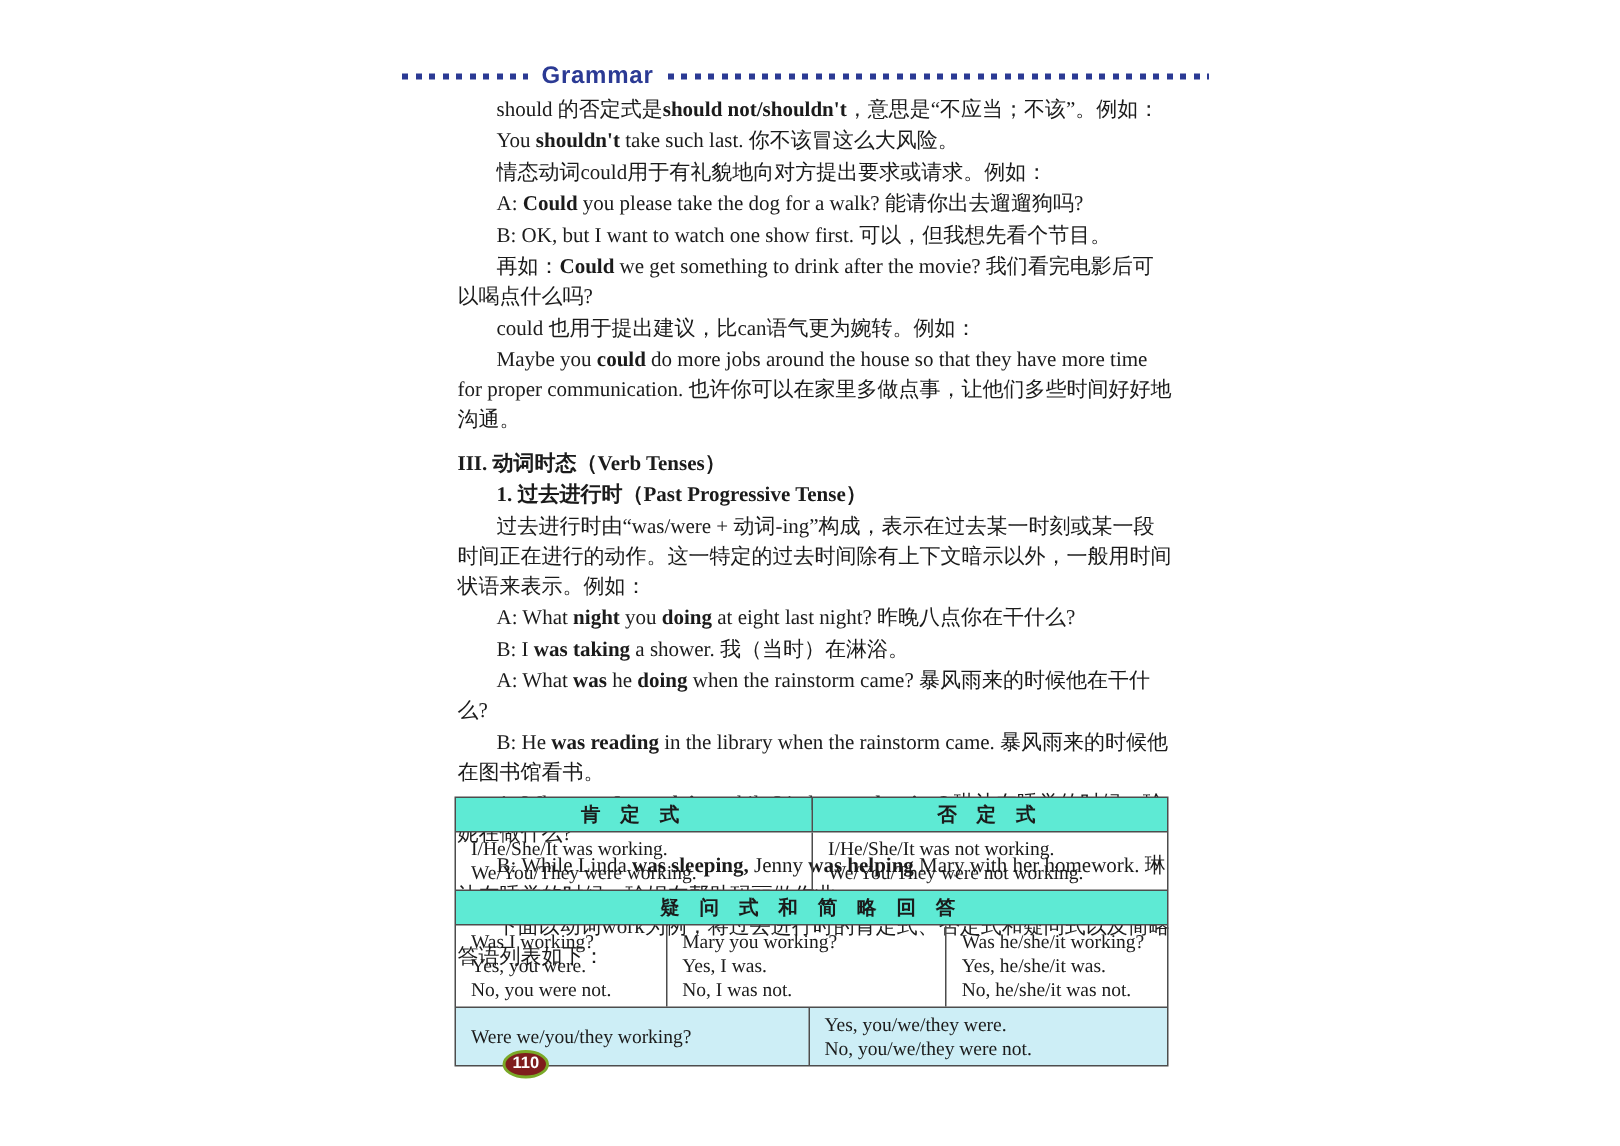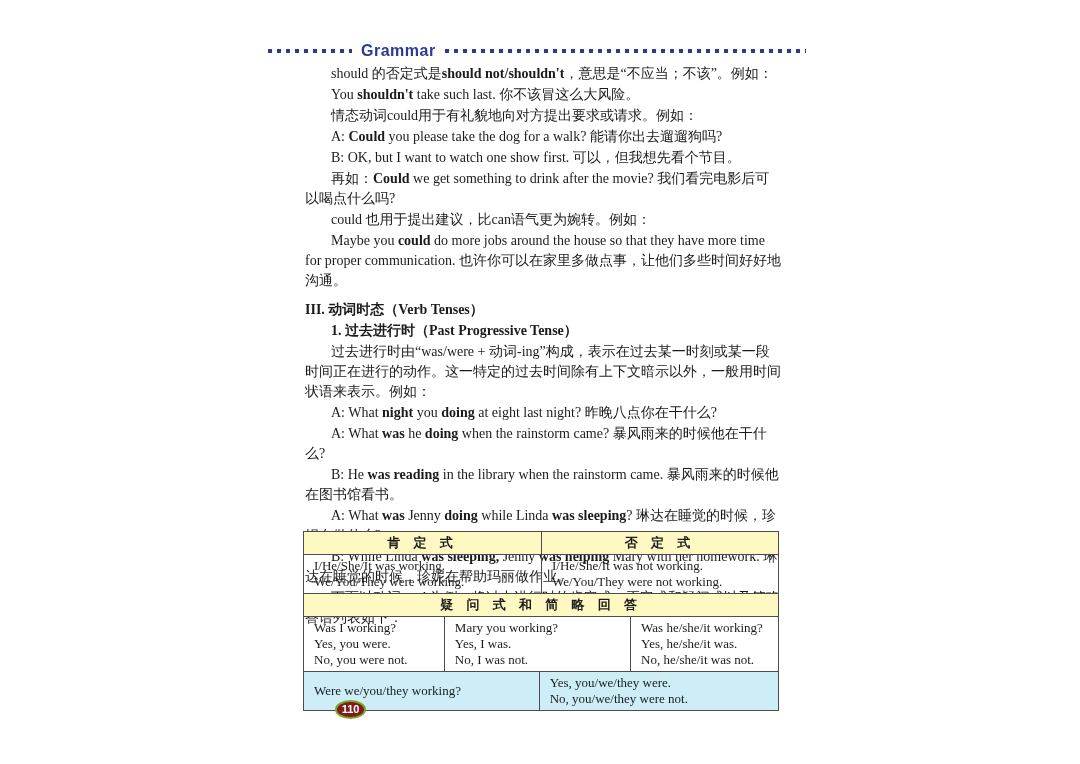--- a/index.html
+++ b/index.html
@@ -23,21 +23,21 @@
   .para.h2{font-weight:bold;margin-top:1px;}
   .b{font-weight:bold;}
 
   
   .gtable{position:absolute;left:303px;top:531px;width:476px;
           border:1px solid #4d4d4d;font-size:13px;line-height:16px;box-sizing:border-box;}
   .trow{display:flex;}
   .bt{border-top:1px solid #4d4d4d;}
   .bl{border-left:1px solid #4d4d4d;}
   .tcell{padding:3px 10px;box-sizing:border-box;}
-  .thead{background:#fef9c3;font-weight:bold;text-align:center;letter-spacing:5px;
+  .thead{background:#5eead4;font-weight:bold;text-align:center;letter-spacing:5px;
          padding:3px 0;}
   .shaded{background:#cdeef6;}
   .w50{width:50%;}
   .w100{width:100%;}
   .q1{width:29.5%;}
   .q2{width:39.3%;}
   .q3{width:31.2%;}
   .bb1{width:49.5%;display:flex;align-items:center;}
   .bb2{width:50.5%;}
 
@@ -65,20 +65,21 @@
       <p class="para"><span>情态动词could用于有礼貌地向对方提出要求或请求。例如：</span></p>
       <p class="para"><span>A: </span><span class="b">Could</span><span> you please take the dog for a walk? 能请你出去遛遛狗吗?</span></p>
       <p class="para"><span>B: OK, but I want to watch one show first. 可以，但我想先看个节目。</span></p>
       <p class="para"><span>再如：</span><span class="b">Could</span><span> we get something to drink after the movie? 我们看完电影后可以喝点什么吗?</span></p>
       <p class="para"><span>could 也用于提出建议，比can语气更为婉转。例如：</span></p>
       <p class="para"><span>Maybe you </span><span class="b">could</span><span> do more jobs around the house so that they have more time for proper communication. 也许你可以在家里多做点事，让他们多些时间好好地沟通。</span></p>
       <p class="para h1"><span class="b">III. 动词时态（Verb Tenses）</span></p>
       <p class="para h2"><span class="b">1. 过去进行时（Past Progressive Tense）</span></p>
       <p class="para"><span>过去进行时由“was/were + 动词-ing”构成，表示在过去某一时刻或某一段时间正在进行的动作。这一特定的过去时间除有上下文暗示以外，一般用时间状语来表示。例如：</span></p>
       <p class="para"><span>A: What </span><span class="b">night</span><span> you </span><span class="b">doing</span><span> at eight last night? 昨晚八点你在干什么?</span></p>
+      <p class="para"><span>B: I </span><span class="b">was taking</span><span> a shower. 我（当时）在淋浴。</span></p>
       <p class="para"><span>A: What </span><span class="b">was</span><span> he </span><span class="b">doing</span><span> when the rainstorm came? 暴风雨来的时候他在干什么?</span></p>
       <p class="para"><span>B: He </span><span class="b">was reading</span><span> in the library when the rainstorm came. 暴风雨来的时候他在图书馆看书。</span></p>
       <p class="para"><span>A: What </span><span class="b">was</span><span> Jenny </span><span class="b">doing</span><span> while Linda </span><span class="b">was sleeping</span><span>? 琳达在睡觉的时候，珍妮在做什么?</span></p>
       <p class="para"><span>B: While Linda </span><span class="b">was sleeping,</span><span> Jenny </span><span class="b">was helping</span><span> Mary with her homework. 琳达在睡觉的时候，珍妮在帮助玛丽做作业。</span></p>
       <p class="para"><span>下面以动词work为例，将过去进行时的肯定式、否定式和疑问式以及简略答语列表如下：</span></p>
     </div>
 
   <div class="gtable">
     <div class="trow">
       <div class="tcell thead w50">肯 定 式</div>

